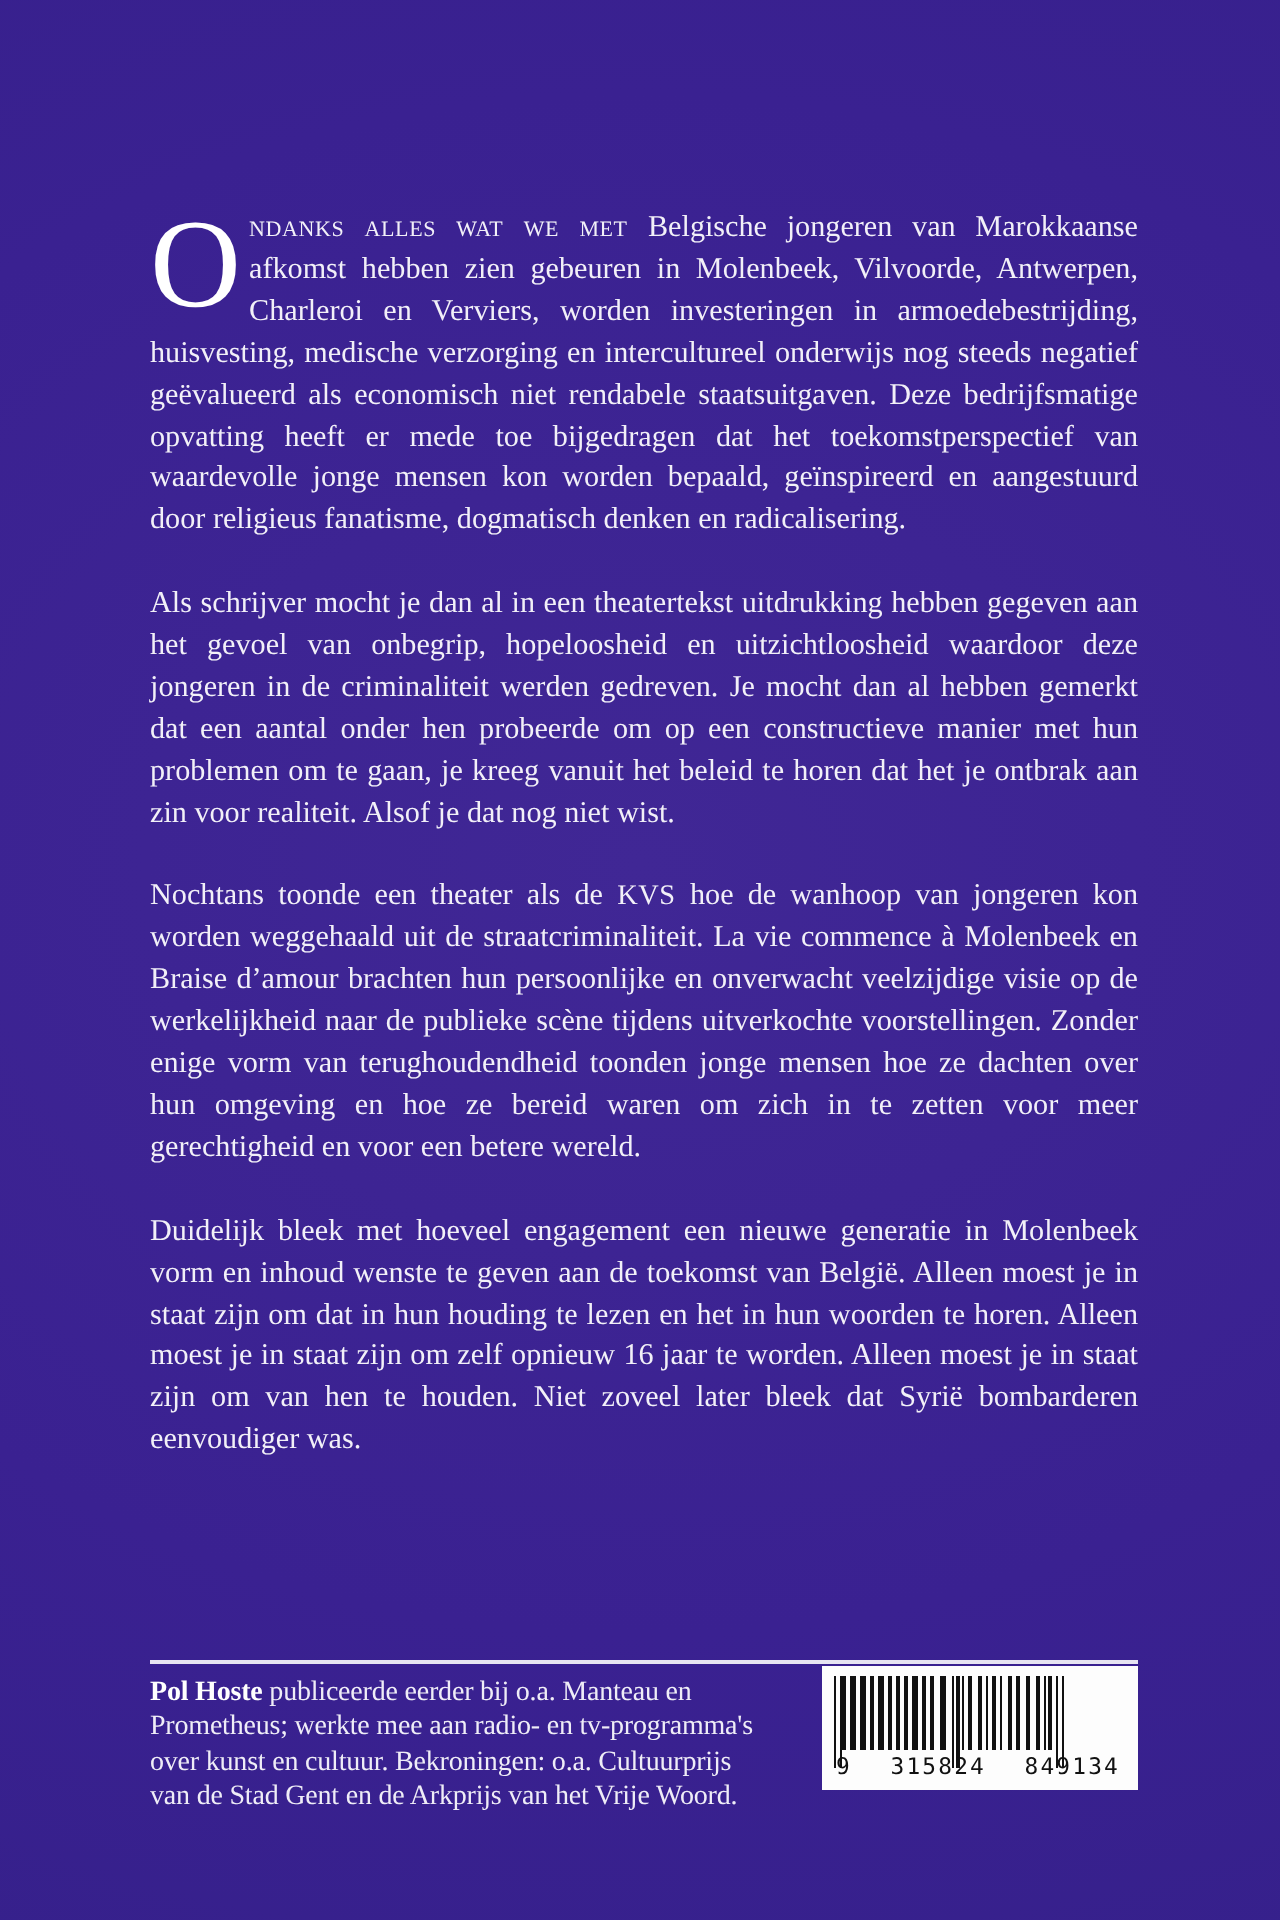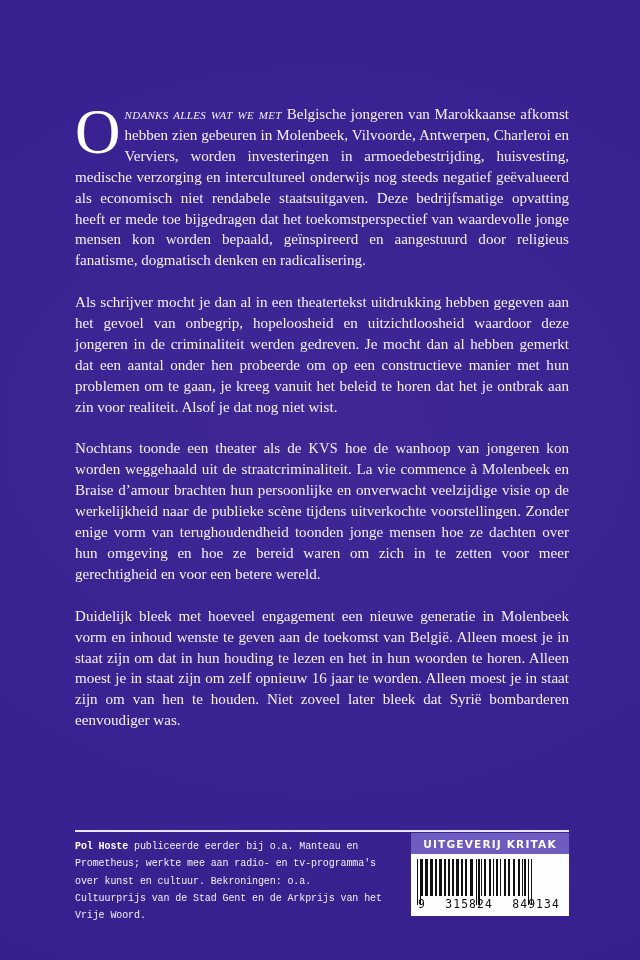--- a/index.html
+++ b/index.html
@@ -53,21 +53,20 @@
     font-size: 63px;
     line-height: 52px;
     padding: 0 4px 0 0;
     margin-top: 2px;
     font-weight: normal;
     color: #ffffff;
   }
   .smallcaps {
     font-variant: small-caps;
     letter-spacing: 0.3px;
-    font-style: italic;
   }
   .kvs {
     font-variant: small-caps;
     font-size: 0.94em;
     letter-spacing: 0.3px;
   }
   .ital { }
 
   
   #bottom-rule {
@@ -79,22 +78,22 @@
     background: #e7e4f2;
   }
 
   
   #bio {
     position: absolute;
     left: 75px;
     top: 838px;
     width: 310px;
     color: #efedf7;
-    font-family: Liberation Mono, monospace;
-    font-size: 10px;
+    font-family: Liberation Serif, serif;
+    font-size: 14px;
     line-height: 17.3px;
     letter-spacing: -0.1px;
   }
   #bio .author-name {
     font-weight: bold;
     color: #ffffff;
   }
 
   
   #publisher-block {
@@ -166,23 +165,20 @@
 
     <p><span>Duidelijk bleek met hoeveel engagement een nieuwe generatie in Molenbeek vorm en inhoud wenste te geven aan de toekomst van België. Alleen moest je in staat zijn om dat in hun houding te lezen en het in hun woorden te horen. Alleen moest je in staat zijn om zelf opnieuw 16 jaar te worden. Alleen moest je in staat zijn om van hen te houden. Niet zoveel later bleek dat Syrië bombarderen eenvoudiger was.</span></p>
 
   </div>
 
   <div id="bottom-rule"></div>
 
   <div id="bio"><span class="author-name">Pol Hoste</span><span> publiceerde eerder bij o.a. Manteau en Prometheus; werkte mee aan radio- en tv-programma's over kunst en cultuur. Bekroningen: o.a. Cultuurprijs van de Stad Gent en de Arkprijs van het Vrije Woord.</span></div>
 
   <div id="publisher-block">
-    <div id="publisher-banner">
-      <span class="pub-name">UITGEVERIJ KRITAK</span>
-    </div>
     <div id="barcode-area">
       <div id="barcode-bars">
           <div class="bar tall" style="width: 1.4px;"></div>
           <div class="space" style="width: 1.4px;"></div>
           <div class="bar tall" style="width: 1.4px;"></div>
           <div class="bar" style="width: 2.1px;"></div>
           <div class="space" style="width: 2.1px;"></div>
           <div class="bar" style="width: 3px;"></div>
           <div class="space" style="width: 2.1px;"></div>
           <div class="bar" style="width: 2.1px;"></div>

